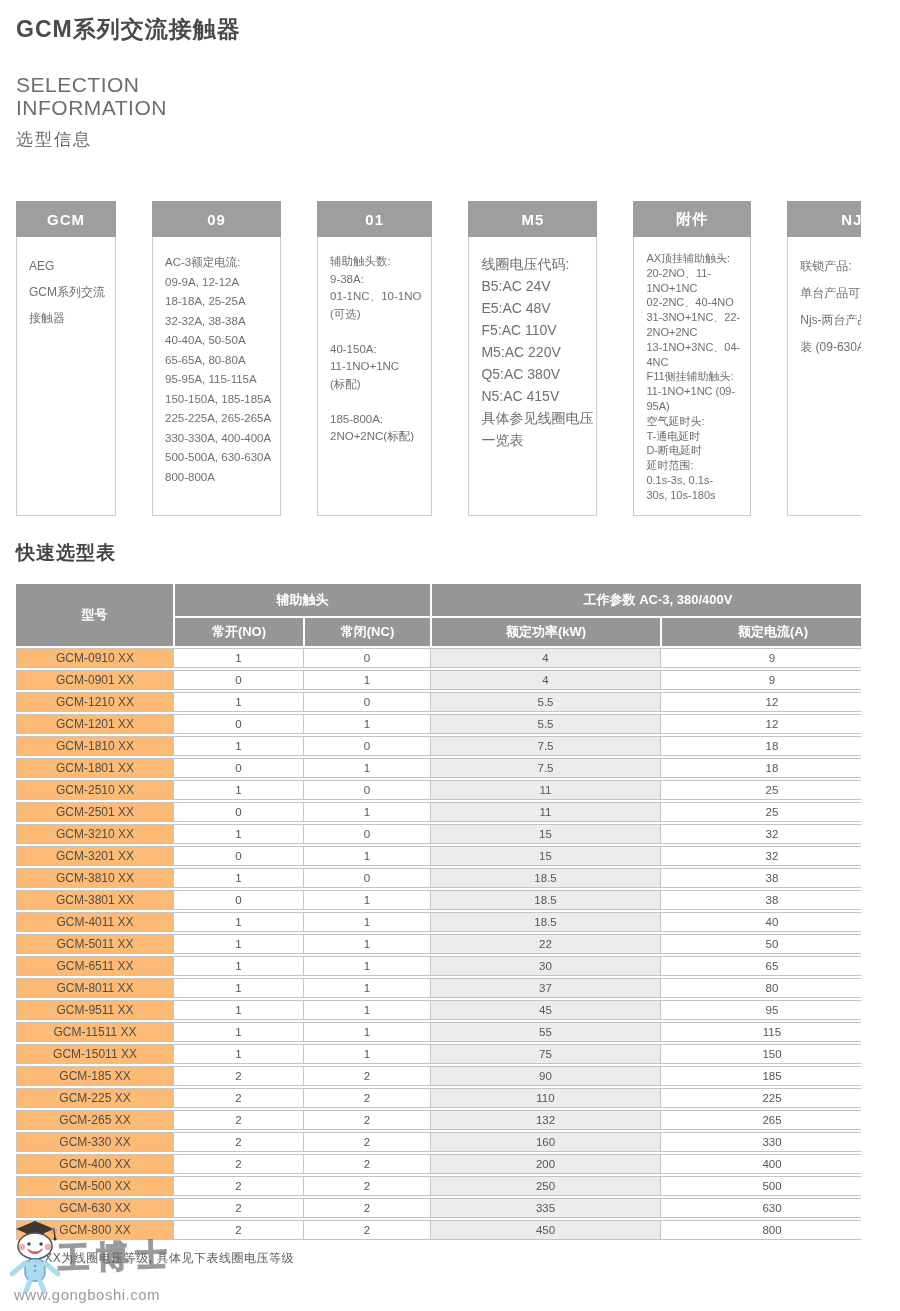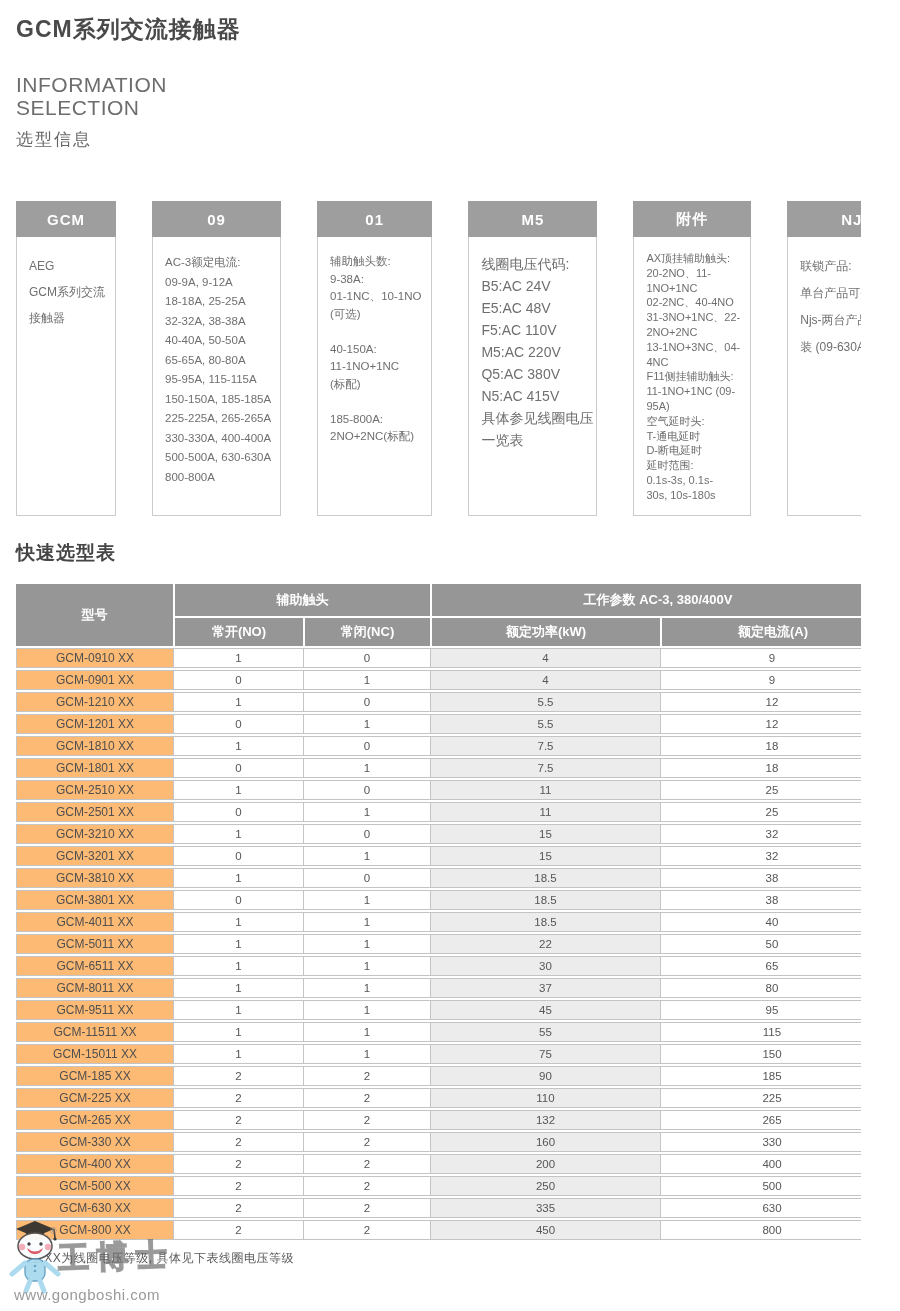--- a/index.html
+++ b/index.html
@@ -155,39 +155,39 @@
   }
 </style>
 </head>
 <body>
 
 <div class="page">
 
   <h1 class="doc-title">GCM系列交流接触器</h1>
 
   <div class="subtitle-en">
+    <div>SELECTION</div>
     <div>INFORMATION</div>
-    <div>SELECTION</div>
   </div>
   <div class="subtitle-cn">选型信息</div>
 
   <div class="boxes" id="boxes">
       <div class="box box-0">
       <div class="box-header">GCM</div>
       <div class="box-body">
           <div class="box-line">AEG</div>
           <div class="box-line">GCM系列交流</div>
           <div class="box-line">接触器</div>
         </div>
     </div>
       <div class="box box-1">
       <div class="box-header">09</div>
       <div class="box-body">
           <div class="box-line">AC-3额定电流:</div>
-          <div class="box-line">09-9A, 9-12A</div>
+          <div class="box-line">09-9A, 12-12A</div>
           <div class="box-line">18-18A, 25-25A</div>
           <div class="box-line">32-32A, 38-38A</div>
           <div class="box-line">40-40A, 50-50A</div>
           <div class="box-line">65-65A, 80-80A</div>
           <div class="box-line">95-95A, 115-115A</div>
           <div class="box-line">150-150A, 185-185A</div>
           <div class="box-line">225-225A, 265-265A</div>
           <div class="box-line">330-330A, 400-400A</div>
           <div class="box-line">500-500A, 630-630A</div>
           <div class="box-line">800-800A</div>

